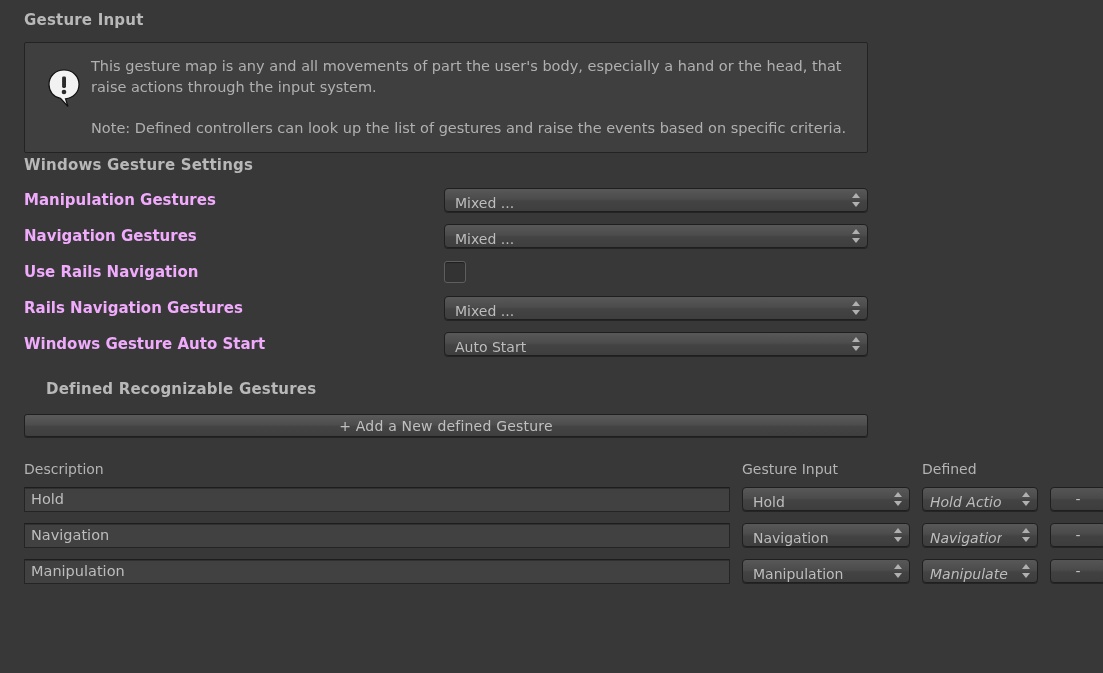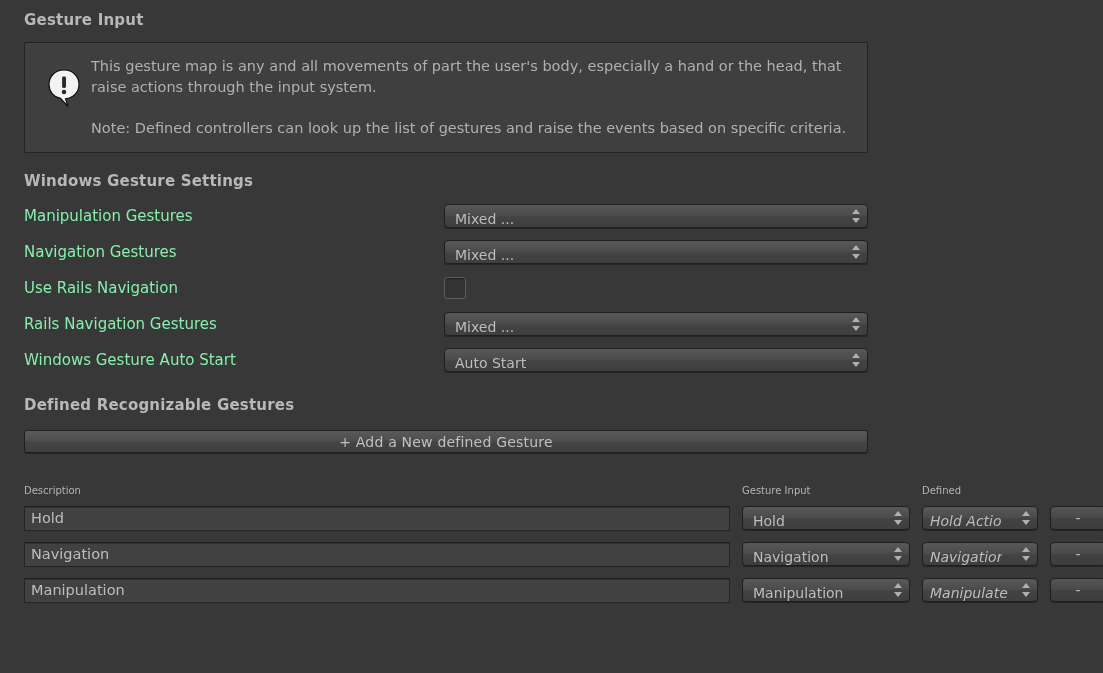--- a/index.html
+++ b/index.html
@@ -26,22 +26,22 @@
   }
 
   
   .section-title {
     font-size: 15px;
     font-weight: bold;
     color: #b8b8b8;
     letter-spacing: 0.2px;
   }
   #title-gesture-input { padding-top: 11px; margin-bottom: 13px; }
-  #title-windows-settings { margin-top: 19px; margin-bottom: 11px; }
-  #title-defined-gestures { margin-top: 22px; margin-bottom: 16px; }
+  #title-windows-settings { margin-top: 3px; margin-bottom: 11px; }
+  #title-defined-gestures { margin-top: 22px; margin-bottom: 16px; margin-left: 22px; }
 
   
   .helpbox {
     border: 1px solid #232323;
     background: #3f3f3f;
     border-radius: 2px;
     display: flex;
     align-items: flex-start;
     padding: 13px 14px 13px 16px;
     min-height: 98px;
@@ -68,22 +68,23 @@
   .prop-row {
     display: flex;
     align-items: center;
     height: 29px;
     margin-bottom: 7px;
   }
   .prop-label {
     width: 420px;
     flex: 0 0 420px;
     font-size: 15px;
-    color: #86efac;
+    color: #f0abfc;
     white-space: nowrap;
+    font-weight: bold;
   }
   .prop-field {
     flex: 1 1 auto;
     display: flex;
     align-items: center;
   }
 
   
   .popup {
     position: relative;
@@ -155,23 +156,23 @@
     justify-content: center;
     font-size: 14px;
     color: #c0c0c0;
     letter-spacing: 0.2px;
   }
 
   
   .table-head {
     display: flex;
     align-items: flex-end;
-    margin-top: 32px;
+    margin-top: 24px;
     margin-bottom: 9px;
-    font-size: 10px;
+    font-size: 14px;
     color: #b4b4b4;
   }
   .th-desc    { width: 718px; flex: 0 0 718px; }
   .th-type    { width: 180px; flex: 0 0 180px; }
   .th-action  { width: 128px; flex: 0 0 128px; }
   .th-remove  { width: 60px;  flex: 0 0 60px; }
 
   .table-row {
     display: flex;
     align-items: center;

